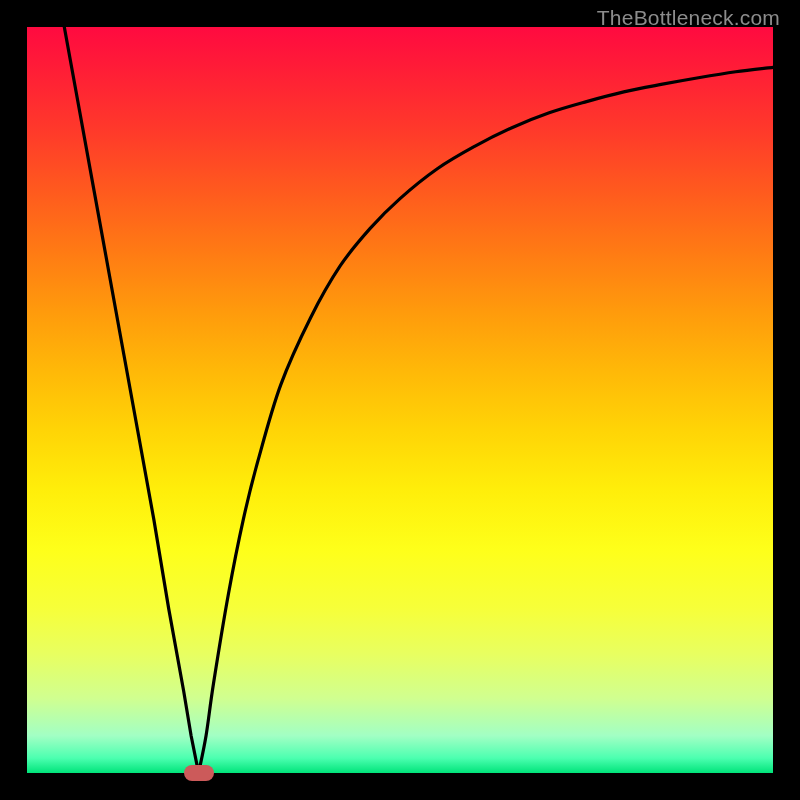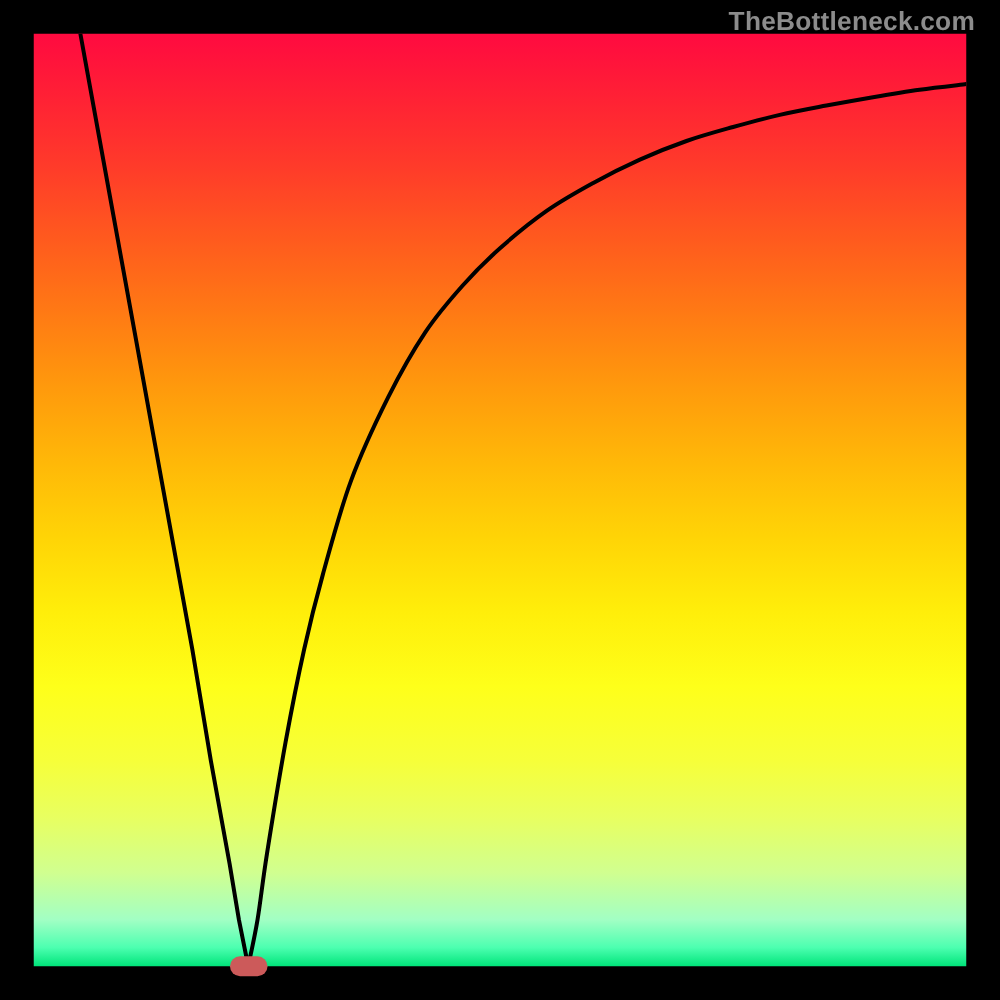--- a/index.html
+++ b/index.html
@@ -53,21 +53,21 @@
     transform: translate(-50%, -50%);
   }
 
   .watermark {
     position: absolute;
     top: 6px;
     right: 20px;
     color: #8c8c8c;
     font-size: 21px;
     letter-spacing: 0.2px;
-    font-weight: 700;
+    font-weight: 400;
   }
 </style>
 </head>
 <body>
 
 <div class="frame">
 
   <div class="plot-area">
 
     <svg class="curve" viewBox="0 0 746 746" preserveAspectRatio="none">

